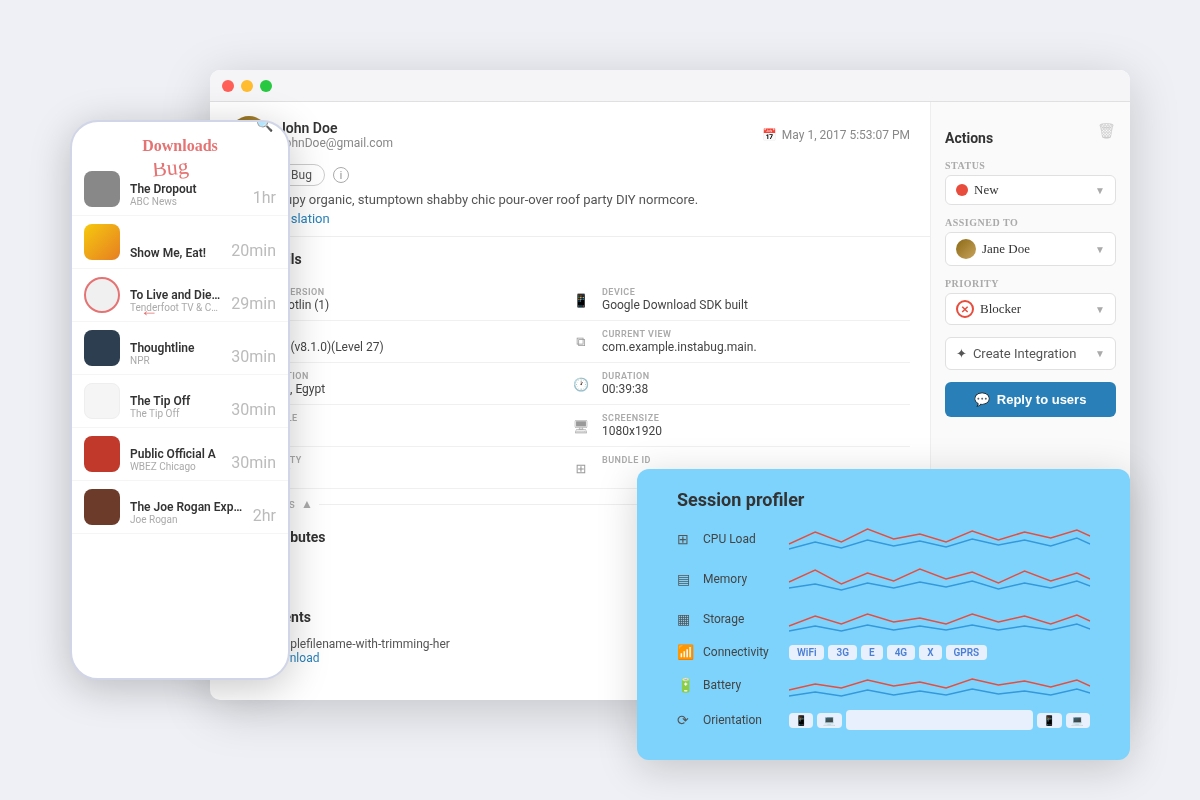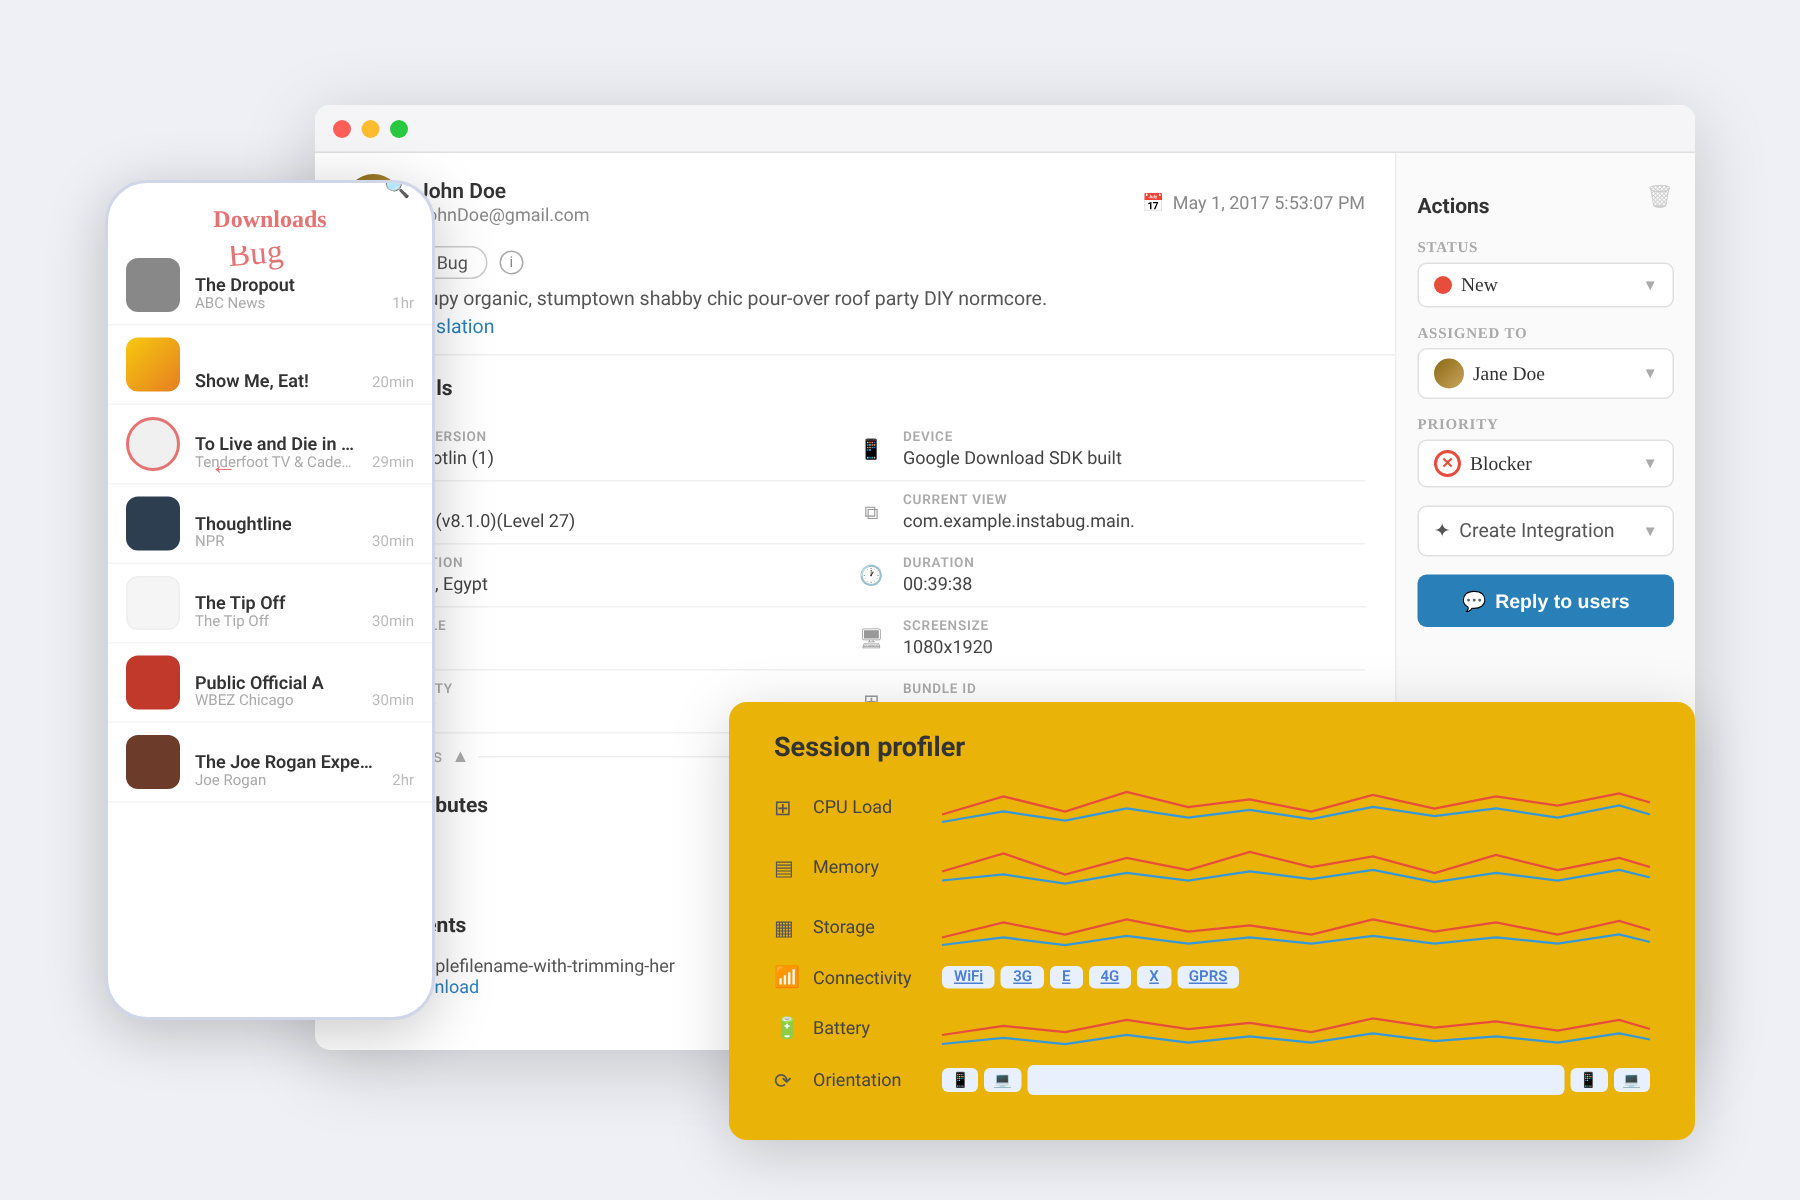--- a/index.html
+++ b/index.html
@@ -510,21 +510,21 @@
       text-overflow: ellipsis;
     }
     .phone-item-sub {
       font-size: 10px;
       color: #aaa;
       white-space: nowrap;
       overflow: hidden;
       text-overflow: ellipsis;
     }
     .phone-item-time {
-      font-size: 10px;
+      font-size: 16px;
       color: #bbb;
       flex-shrink: 0;
     }
 
     .bug-annotation {
       position: absolute;
       top: -8px;
       left: 80px;
       font-size: 22px;
       color: #e57373;
@@ -540,25 +540,25 @@
       color: #e57373;
       font-size: 18px;
       pointer-events: none;
     }
 
     
     .profiler-panel {
       position: absolute;
       bottom: 0;
       right: 0;
-      width: 644px;
-      background: #eab308;
+      width: 493px;
+      background: #7dd3fc;
       border-radius: 12px;
       box-shadow: 0 8px 40px rgba(0,0,0,0.18);
-      padding: 20px 30px;
+      padding: 20px 40px;
       z-index: 10;
     }
 
     .profiler-title {
       font-size: 18px;
       font-weight: 700;
       color: #333;
       margin-bottom: 14px;
     }
 
@@ -600,21 +600,20 @@
       flex: 1;
     }
 
     .conn-tag {
       background: #e8f0fe;
       color: #4a7fd4;
       border-radius: 4px;
       padding: 2px 8px;
       font-size: 10px;
       font-weight: 600;
-      text-decoration: underline;
     }
 
     .orientation-tags {
       display: flex;
       align-items: center;
       gap: 4px;
       flex: 1;
     }
 
     .orient-tag {

